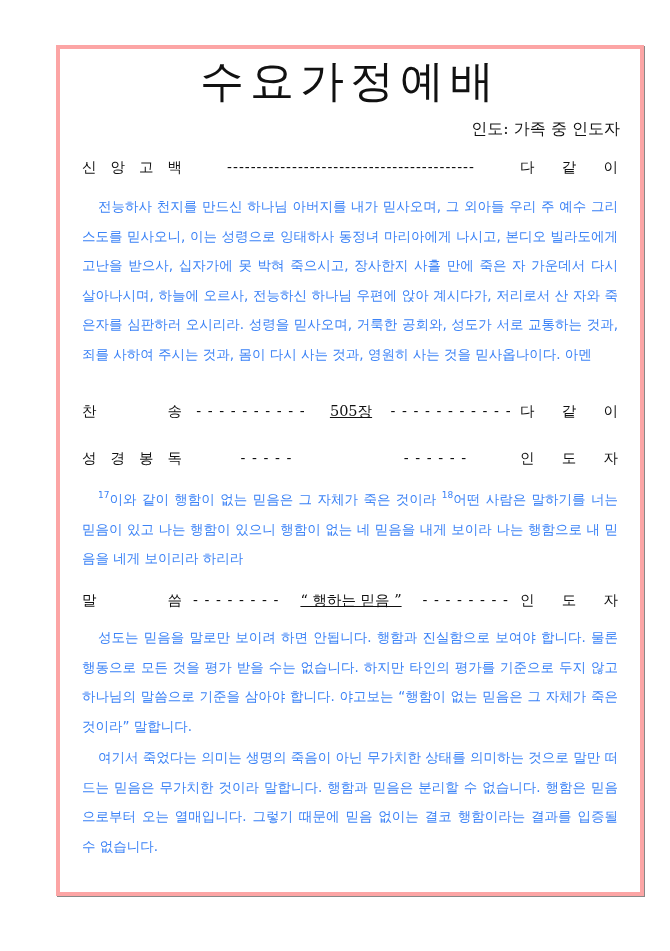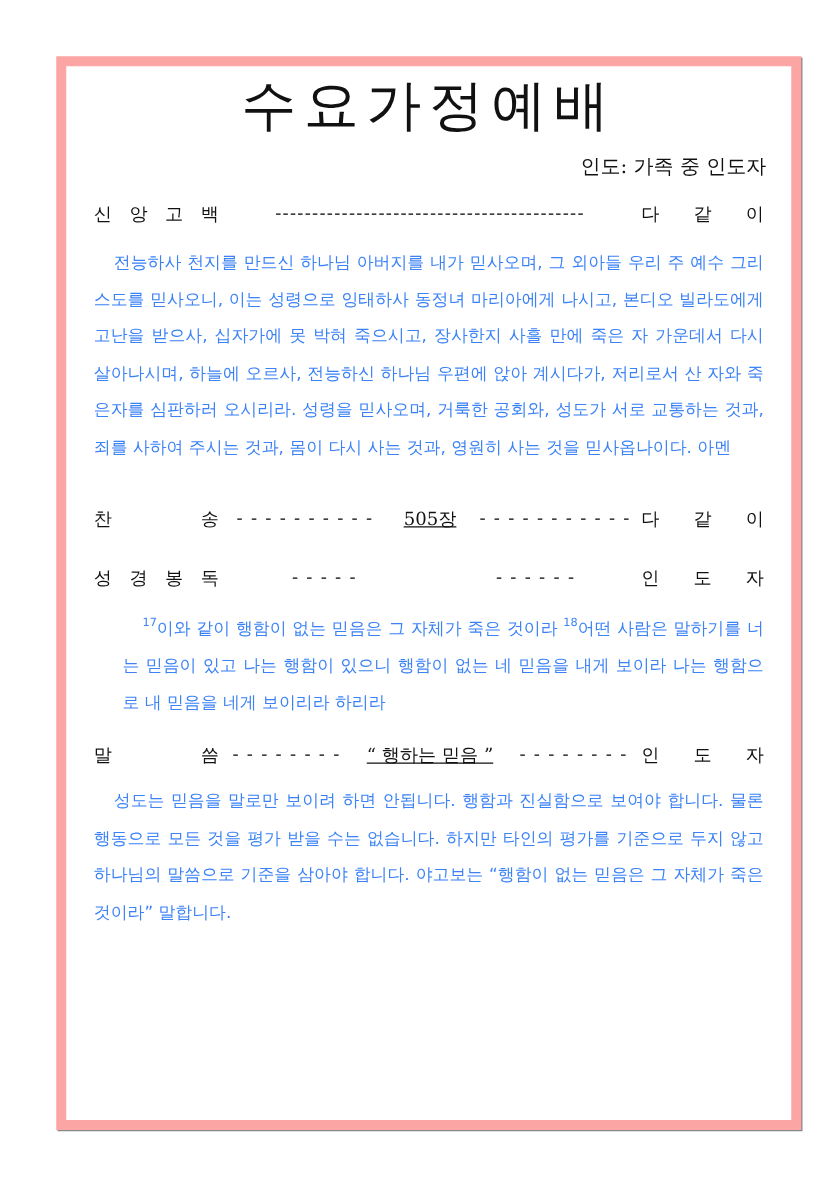--- a/index.html
+++ b/index.html
@@ -1,19 +1,19 @@
 <!DOCTYPE html>
 <html><head>
 <meta charset="utf-8">
 <style>
   html, body { margin: 0; padding: 0; background: #ffffff; }
   body { width: 670px; height: 951px; position: relative; overflow: hidden;
          font-family: "DejaVu Serif", "Liberation Serif", serif; color: #111; }
-  .frame { position: absolute; left: 45px; top: 45px; width: 580px; height: 843px;
-           border: 8px solid #fca5a5; box-shadow: 1px 1px 0 #888; }
+  .frame { position: absolute; left: 56px; top: 45px; width: 580px; height: 843px;
+           border: 4px solid #fca5a5; box-shadow: 1px 1px 0 #888; }
   .title { position: absolute; left: 0; right: 0; top: 2px; text-align: center;
            font-size: 44px; letter-spacing: 6px; line-height: 60px; font-weight: normal; }
   .leader { position: absolute; right: 20px; top: 70px; font-size: 16px; }
   .order-row { position: absolute; left: 22px; right: 22px; height: 24px;
                display: flex; align-items: center; font-size: 14.5px; white-space: nowrap; }
   .order-row .lbl { display: flex; justify-content: space-between; }
   .order-row .dash { flex: 1; letter-spacing: 1px; overflow: hidden; text-align: center; }
   .order-row .center { padding: 0 10px; text-decoration: underline; }
   .order-row .who { display: flex; justify-content: space-between; width: 98px; }
   .para { position: absolute; left: 22px; right: 22px; font-size: 13.5px; line-height: 29.5px;
@@ -70,31 +70,32 @@
     </span>
     <span class="dash">- - - - -</span>
     <span class="dash">- - - - - -</span>
     <span class="who">
       <span>인</span>
       <span>도</span>
       <span>자</span>
     </span>
   </div>
 
-  <div class="para indent" style="top:436px;margin-left:23px;"><sup>17</sup><span>이와 같이 행함이 없는 믿음은 그 자체가 죽은 것이라 </span><sup>18</sup><span>어떤 사람은 말하기를 너는 믿음이 있고 나는 행함이 있으니 행함이 없는 네 믿음을 내게 보이라 나는 행함으로 내 믿음을 네게 보이리라 하리라</span></div>
+  <div class="para indent" style="top:436px;"><sup>17</sup><span>이와 같이 행함이 없는 믿음은 그 자체가 죽은 것이라 </span><sup>18</sup><span>어떤 사람은 말하기를 너는 믿음이 있고 나는 행함이 있으니 행함이 없는 네 믿음을 내게 보이라 나는 행함으로 내 믿음을 네게 보이리라 하리라</span></div>
 
   <div class="order-row" style="top:539px;">
     <span class="lbl" style="width:100px;">
       <span>말</span>
       <span>씀</span>
     </span>
     <span class="dash">- - - - - - - -</span>
     <span class="center">“ 행하는 믿음 ”</span>
     <span class="dash">- - - - - - - -</span>
     <span class="who">
       <span>인</span>
       <span>도</span>
       <span>자</span>
     </span>
   </div>
 
   <div class="para indent" style="top:574px;">성도는 믿음을 말로만 보이려 하면 안됩니다. 행함과 진실함으로 보여야 합니다. 물론 행동으로 모든 것을 평가 받을 수는 없습니다. 하지만 타인의 평가를 기준으로 두지 않고 하나님의 말씀으로 기준을 삼아야 합니다. 야고보는 “행함이 없는 믿음은 그 자체가 죽은 것이라” 말합니다.</div>
+  <div class="para indent" style="top:694px;">여기서 죽었다는 의미는 생명의 죽음이 아닌 무가치한 상태를 의미하는 것으로 말만 떠드는 믿음은 무가치한 것이라 말합니다. 행함과 믿음은 분리할 수 없습니다. 행함은 믿음으로부터 오는 열매입니다. 그렇기 때문에 믿음 없이는 결코 행함이라는 결과를 입증될 수 없습니다.</div>
 </div>
 
 </body></html>

